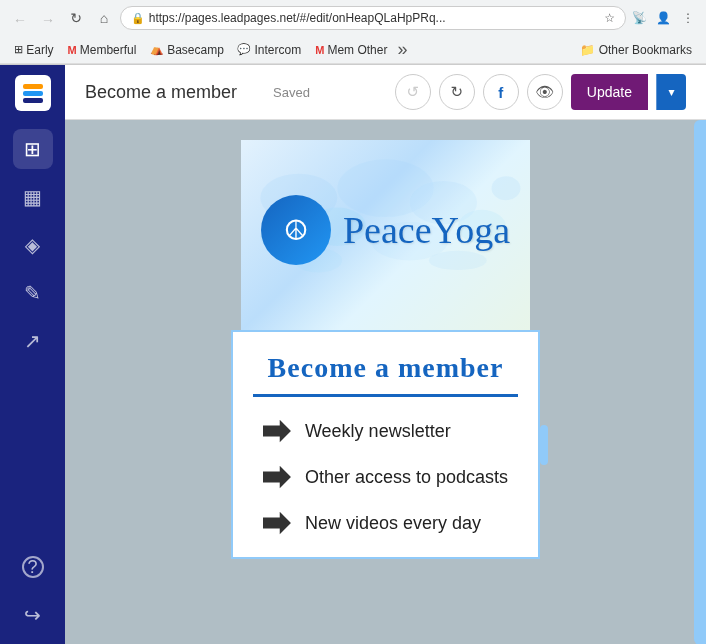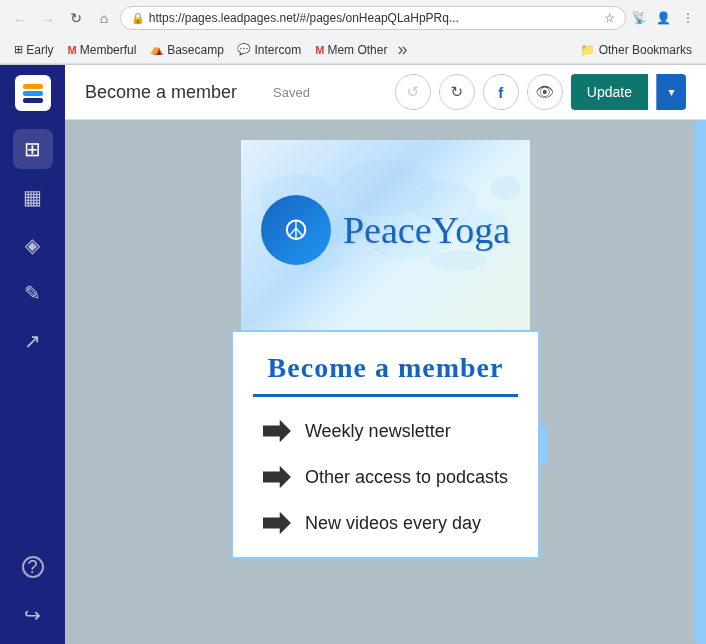--- a/index.html
+++ b/index.html
@@ -116,21 +116,21 @@
     }
     .saved-label { color: #888; font-size: 13px; margin-left: 24px; }
     .top-bar-actions { display: flex; align-items: center; gap: 8px; margin-left: auto; }
     .icon-btn {
       width: 36px; height: 36px; border-radius: 50%; border: 1px solid #ccc;
       background: #fff; cursor: pointer; display: flex; align-items: center; justify-content: center;
       color: #555; font-size: 15px;
     }
     .icon-btn.disabled { color: #ccc; }
     .update-btn {
-      height: 36px; background: #0f766e; color: #fff; border: none;
+      height: 36px; background: #701a75; color: #fff; border: none;
       padding: 0 16px; border-radius: 4px 0 0 4px; cursor: pointer; font-size: 14px; font-weight: 500;
     }
     .update-dropdown {
       height: 36px; width: 30px; background: #1565c0; color: #fff; border: none;
       border-left: 1px solid rgba(255,255,255,0.3); border-radius: 0 4px 4px 0;
       cursor: pointer; display: flex; align-items: center; justify-content: center; font-size: 12px;
     }
 
     
     .editor-canvas {
@@ -250,21 +250,21 @@
 <div class="browser-chrome">
 
   <div class="nav-bar">
     <button class="nav-btn disabled">←</button>
     <button class="nav-btn disabled">→</button>
     <button class="nav-btn">↻</button>
     <button class="nav-btn">⌂</button>
 
     <div class="address-bar">
       <span class="secure-icon">🔒</span>
-      <span class="url-text">https://pages.leadpages.net/#/pages/onHeapQLaHpPRq...</span>
+      <span class="url-text">https://pages.leadpages.net/#/edit/onHeapQLaHpPRq...</span>
       <button class="star-btn">☆</button>
     </div>
 
     <div class="nav-icons">
       <button class="nav-icon-btn">📡</button>
       <button class="nav-icon-btn">👤</button>
       <button class="nav-icon-btn">⋮</button>
     </div>
   </div>
 

